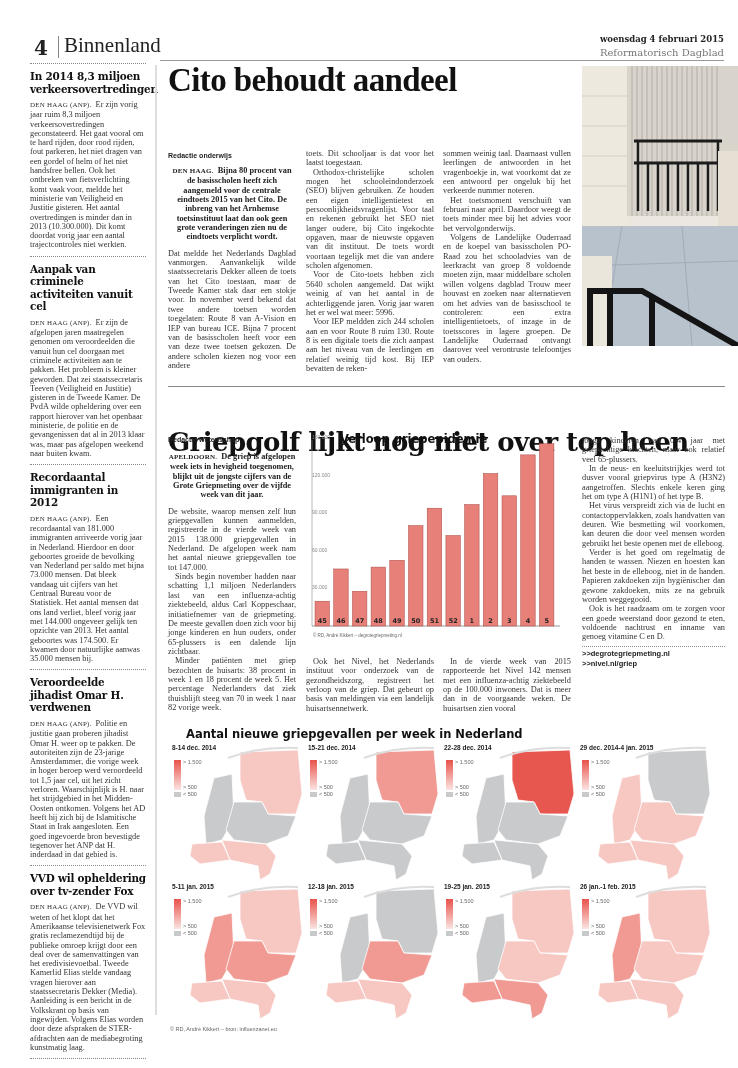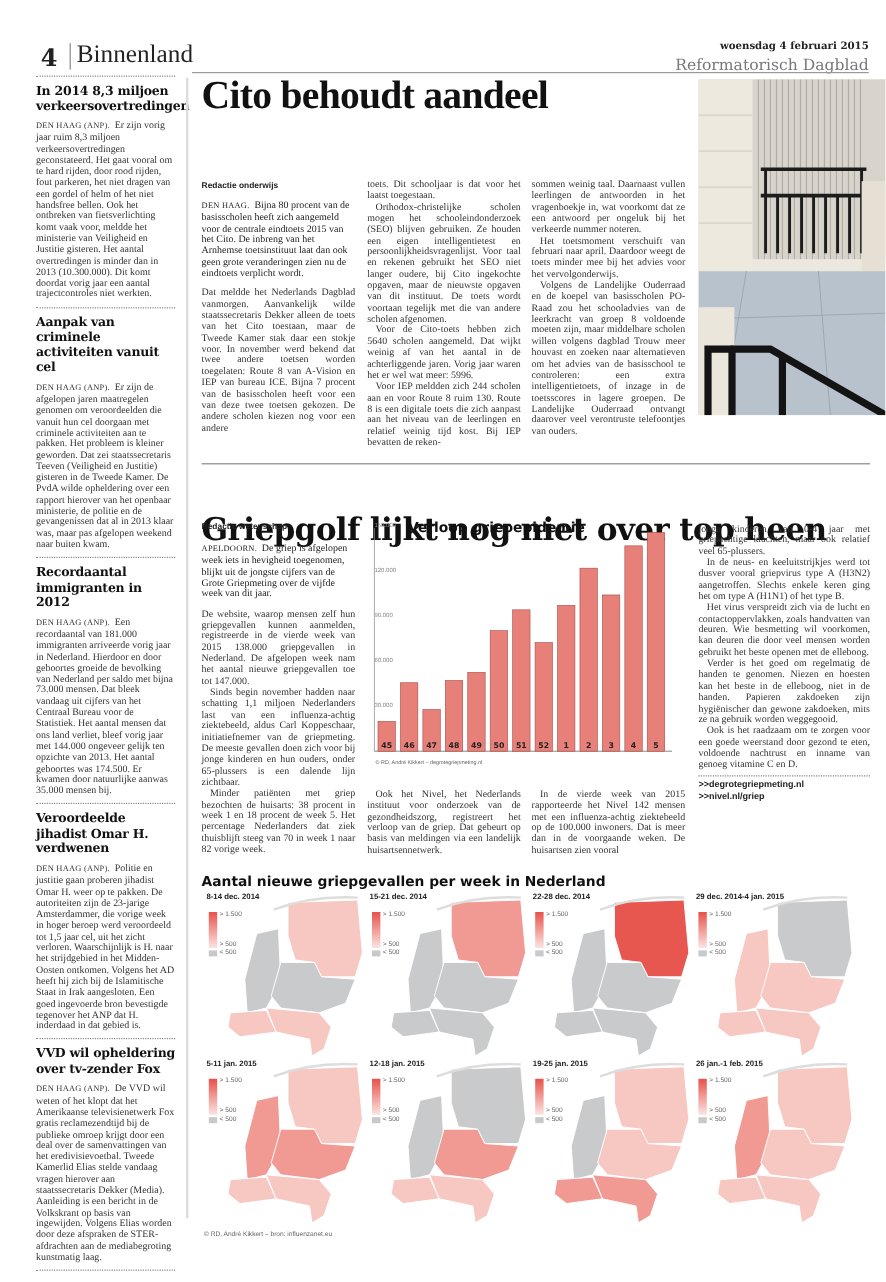--- a/index.html
+++ b/index.html
@@ -6,53 +6,53 @@
   html, body { width: 738px; height: 1068px; background: #fff; overflow: hidden; }
   body { position: relative; font-family: "DejaVu Serif", serif; color: #222; }
 
   .abs { position: absolute; }
 
   
   .page-num { left: 34px; top: 36px; font-size: 20px; font-weight: bold; font-family: "DejaVu Serif", serif; }
   .page-sep { left: 58px; top: 36px; width: 1px; height: 22px; background: #888; }
   .section { left: 64px; top: 33px; font-size: 21px; font-family: "Liberation Serif", serif; color: #222; }
   .date { right: 14px; top: 34px; font-size: 8.5px; font-weight: bold; text-align: right; font-family: "DejaVu Serif", serif; }
-  .paper { right: 14px; top: 47px; font-size: 13px; color: #777; font-family: "DejaVu Serif", serif; }
+  .paper { right: 14px; top: 47px; font-size: 10px; color: #777; font-family: "DejaVu Serif", serif; }
   .head-rule { left: 160px; top: 60px; width: 564px; height: 1px; background: #999; }
   .left-rule-top { left: 30px; top: 63px; width: 116px; border-top: 1px dotted #888; }
 
   
   .sidebar { left: 30px; top: 68px; width: 116px; }
   .side-divider { left: 155px; top: 65px; width: 2px; height: 950px; background: #ddd; }
   .brief { margin-bottom: 6px; padding-bottom: 6px; border-bottom: 1px dotted #888; }
   .brief h3 { font-family: "DejaVu Serif", serif; font-size: 10.4px; line-height: 12.5px; font-weight: bold; margin: 2px 0 5px; color: #111; letter-spacing: -0.2px; }
   .brief p { font-family: "Liberation Serif", serif; font-size: 8.3px; line-height: 9.3px; color: #333; }
   .dateline { font-variant: small-caps; font-size: 7px; letter-spacing: 0.2px; margin-right: 2px; }
 
   
   .h1 { left: 168px; top: 62px; font-family: Liberation Serif, serif; font-weight: bold; font-size: 33px; line-height: 36px; color: #111; letter-spacing: -0.6px; }
   .byline { font-family: "Liberation Sans", sans-serif; font-weight: bold; font-size: 7px; color: #222; }
   .col { font-family: "Liberation Serif", serif; font-size: 8.3px; line-height: 9.35px; color: #333; text-align: justify; }
   .col p { text-indent: 7px; }
   .col p.noind { text-indent: 0; }
-  .lead { font-weight: normal; color: #222; text-align: left; margin-bottom: 7px; }
+  .lead { font-weight: bold; color: #222; text-align: center; margin-bottom: 7px; }
 
   .photo { left: 582px; top: 66px; width: 156px; height: 280px; overflow: hidden; background: #e8e4dc; }
 
   
   .rule2 { left: 168px; top: 386px; width: 557px; height: 1px; background: #888; }
   .h2 { left: 168px; top: 390px; font-family: "DejaVu Serif", serif; font-weight: bold; font-size: 26px; line-height: 32px; color: #111; letter-spacing: -0.6px; margin-top: 36px; }
 
   
   .chart { left: 310px; top: 430px; width: 250px; height: 210px; }
   .chart-title { font-family: "DejaVu Sans", sans-serif; font-weight: bold; font-size: 11.5px; color: #111; }
   .links { font-family: "Liberation Sans", sans-serif; font-weight: bold; font-size: 7.5px; line-height: 10px; color: #222; }
 
   
-  .maps-title { left: 168px; top: 727px; font-family: "DejaVu Sans", sans-serif; font-weight: bold; font-size: 11.5px; color: #111; }
+  .maps-title { left: 186px; top: 727px; font-family: "DejaVu Sans", sans-serif; font-weight: bold; font-size: 11.5px; color: #111; }
   .map { width: 140px; height: 140px; }
   .map-label { font-family: "Liberation Sans", sans-serif; font-size: 6.5px; font-weight: bold; color: #222; }
   .legend-txt { font-family: "Liberation Sans", sans-serif; font-size: 5.5px; color: #666; }
   .credit { font-family: "Liberation Sans", sans-serif; font-size: 5.5px; color: #666; }
 </style>
 </head>
 <body>
 
 <div class="abs page-num">4</div>
 <div class="abs page-sep"></div>
@@ -236,21 +236,21 @@
   <p>Ook het Nivel, het Nederlands instituut voor onderzoek van de gezondheidszorg, registreert het verloop van de griep. Dat gebeurt op basis van meldingen via een landelijk huisartsennetwerk.</p>
 </div>
 <div class="abs col" style="left:443px; top:657px; width:128px;">
   <p>In de vierde week van 2015 rapporteerde het Nivel 142 mensen met een influenza-achtig ziektebeeld op de 100.000 inwoners. Dat is meer dan in de voorgaande weken. De huisartsen zien vooral</p>
 </div>
 
 <div class="abs col" style="left:582px; top:436px; width:143px;">
   <p class="noind">jonge kinderen van 0-4 jaar met griepachtige klachten, maar ook relatief veel 65-plussers.</p>
   <p>In de neus- en keeluitstrijkjes werd tot dusver vooral griepvirus type A (H3N2) aangetroffen. Slechts enkele keren ging het om type A (H1N1) of het type B.</p>
   <p>Het virus verspreidt zich via de lucht en contactoppervlakken, zoals handvatten van deuren. Wie besmetting wil voorkomen, kan deuren die door veel mensen worden gebruikt het beste openen met de elleboog.</p>
-  <p>Verder is het goed om regelmatig de handen te genomen. Niezen en hoesten kan het beste in de elleboog, niet in de handen. Papieren zakdoeken zijn hygiënischer dan gewone zakdoeken, mits ze na gebruik worden weggegooid.</p>
+  <p>Verder is het goed om regelmatig de handen te wassen. Niezen en hoesten kan het beste in de elleboog, niet in de handen. Papieren zakdoeken zijn hygiënischer dan gewone zakdoeken, mits ze na gebruik worden weggegooid.</p>
   <p>Ook is het raadzaam om te zorgen voor een goede weerstand door gezond te eten, voldoende nachtrust en inname van genoeg vitamine C en D.</p>
   <div style="border-top:1px dotted #888; margin-top:4px; padding-top:2px;">
     <div class="links">&gt;&gt;degrotegriepmeting.nl</div>
     <div class="links">&gt;&gt;nivel.nl/griep</div>
   </div>
 </div>
 
 <div class="abs maps-title">Aantal nieuwe griepgevallen per week in Nederland</div>
 <div id="maps">
     <div class="abs map" style="left: 170px; top: 744px;"><svg width="140" height="140" viewBox="0 0 140 140">

